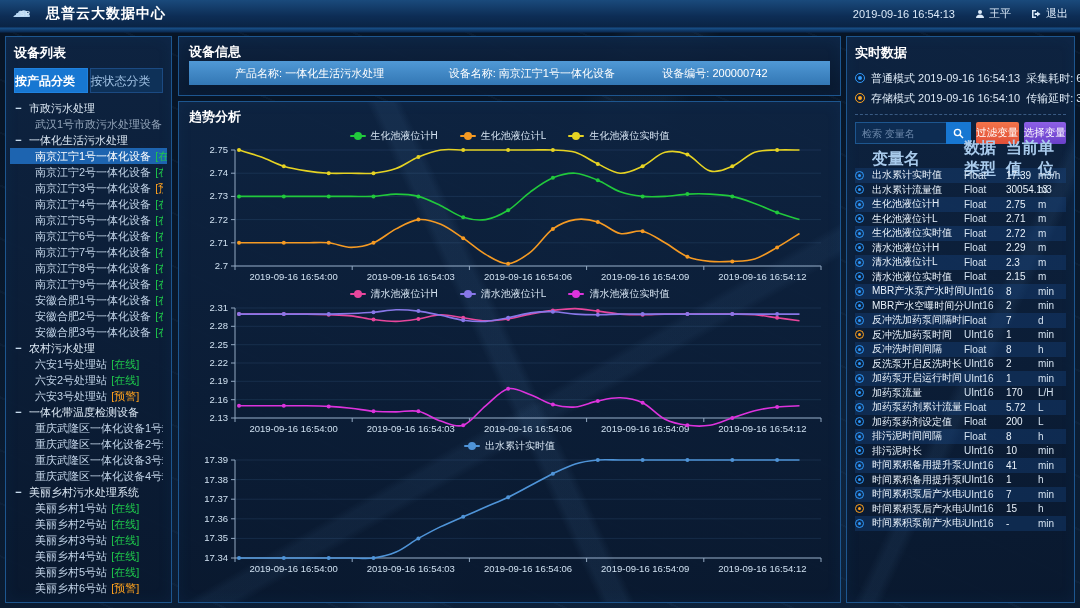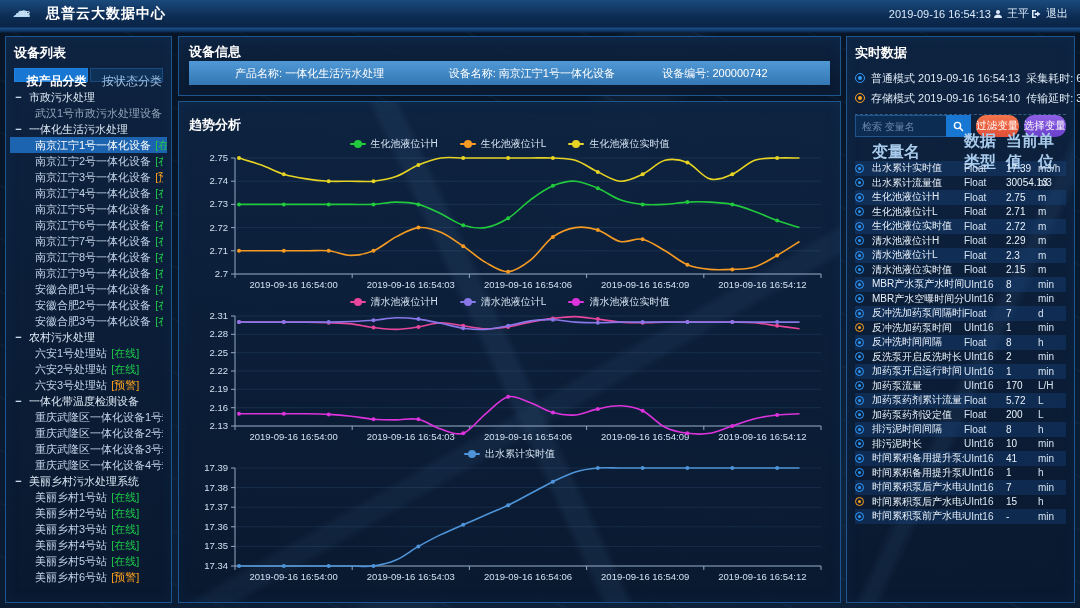--- a/index.html
+++ b/index.html
@@ -23,45 +23,45 @@
     display:flex;align-items:center;padding:0 12px;
     background:linear-gradient(180deg,#1a4a7c,#0d2d55 60%,#0a2445);
     border-bottom:1px solid #123a68;
   }
   .header-divider{position:absolute;top:28px;left:0;right:0;height:5px;
     background:linear-gradient(180deg,#175089,#0b2a52 80%,transparent)}
   .logo{position:relative;width:28px;height:22px;display:inline-block}
   .logo-cloud{position:absolute;left:0;top:-3px;font-size:19px;color:#b7d6f2;line-height:22px}
   .logo-sp{position:absolute;left:8px;top:7px;font-size:7px;font-weight:bold;color:#cfe4f6;letter-spacing:.5px}
   .app-title{font-size:14px;font-weight:bold;letter-spacing:1px;margin-left:6px;color:#fff}
-  .header-right{margin-left:auto;display:flex;align-items:center;gap:2px;font-size:11px;color:#dbe9f8}
+  .header-right{margin-left:auto;display:flex;align-items:center;gap:20px;font-size:11px;color:#dbe9f8}
   .h-user,.h-logout{display:inline-flex;align-items:center;gap:4px;cursor:pointer}
   
   .panel{
     position:absolute;border:1px solid #1d568f;
     background:linear-gradient(180deg,rgba(14,36,66,.93),rgba(9,24,46,.90));
     box-shadow:inset 0 0 14px rgba(24,84,150,.12);
   }
   .panel-title{font-size:13px;font-weight:bold;color:#fff;line-height:18px}
   .left-panel{left:5px;top:36px;width:167px;height:567px;padding:7px 8px;overflow:hidden}
   .mid-info{left:178px;top:36px;width:663px;height:60px;padding:6px 10px}
-  .mid-trend{left:178px;top:101px;width:663px;height:502px;padding:14px 10px;
+  .mid-trend{left:178px;top:101px;width:663px;height:502px;padding:6px 10px;
     background-image:
       linear-gradient(65deg, transparent 47%, rgba(92,142,192,.10) 48%, rgba(92,142,192,.10) 50%, transparent 51%),
       linear-gradient(150deg, transparent 57%, rgba(92,142,192,.08) 58%, rgba(92,142,192,.08) 60%, transparent 61%),
       linear-gradient(180deg,rgba(14,36,66,.93),rgba(9,24,46,.90));
   }
   .right-panel{left:846px;top:36px;width:229px;height:567px;padding:7px 8px;
     background-image:
       linear-gradient(115deg, transparent 55%, rgba(92,142,192,.09) 57%, rgba(92,142,192,.09) 59%, transparent 61%),
       linear-gradient(180deg,rgba(14,36,66,.93),rgba(9,24,46,.90));
   }
   
   .side-tabs{display:flex;margin-top:6px;gap:2px}
-  .side-tab{flex:1;height:14px;line-height:25px;text-align:right;font-size:12px;
+  .side-tab{flex:1;height:25px;line-height:25px;text-align:left;font-size:12px;
     color:#9fc0e2;background:#0e3158;border:1px solid #1b4a82;cursor:pointer}
   .side-tab.active{background:#1777d2;color:#fff;border-color:#1f82e0;font-weight:bold}
   .tree{margin-top:7px;font-size:11px;line-height:16px}
   .tree-group{display:flex;align-items:center;gap:6px;height:16px;color:#dce8f4;cursor:pointer;white-space:nowrap}
   .tree-group .minus{width:9px;text-align:center;color:#cfe2f4;font-weight:bold;font-size:11px;line-height:9px}
   .tree-item{height:16px;line-height:16px;padding-left:21px;color:#c2d4e8;white-space:nowrap;cursor:pointer;overflow:hidden}
   .tree-item .st{margin-left:4px}
   .tree-item.offline{color:#93a5ba}
   .tree-item.selected{background:#1d64b0;color:#fff;margin:0 -4px;padding-left:25px}
   
@@ -81,27 +81,27 @@
   .plot svg{display:block;overflow:visible}
   svg text{font-family:"Liberation Sans",sans-serif}
   
   .modes{margin-top:6px;font-size:11px;color:#dce8f4;border-bottom:1px dashed rgba(110,160,215,.45);padding-bottom:6px}
   .mode-row{display:flex;align-items:center;height:20px;gap:6px;white-space:nowrap}
   .mode-extra{margin-left:auto}
   .ring{width:10px;height:10px;border-radius:50%;border:1px solid;position:relative;flex:none;display:inline-block}
   .ring::after{content:"";position:absolute;left:2px;top:2px;width:4px;height:4px;border-radius:50%;background:currentColor}
   .ring.sm{width:9px;height:9px}
   .ring.sm::after{left:2px;top:2px;width:3px;height:3px}
-  .search-row{display:flex;margin-top:0;gap:5px}
+  .search-row{display:flex;margin-top:7px;gap:5px}
   .search-box{display:flex;width:116px}
   .search-input{flex:1;min-width:0;background:#0d2c52;border:1px solid #1d568f;border-right:none;
     color:#cfe0f0;font-size:10px;padding:0 6px;height:22px;outline:none;font-family:"Liberation Sans",sans-serif}
   .search-input::placeholder{color:#6d89ab}
   .search-btn{width:25px;height:22px;background:#1777d2;border:none;display:flex;align-items:center;justify-content:center;cursor:pointer}
-  .btn-filter,.btn-select{flex:1;height:22px;font-size:10.5px;color:#fff;border:none;border-radius:10px;cursor:pointer;
+  .btn-filter,.btn-select{flex:1;height:22px;font-size:10.5px;color:#fff;border:none;border-radius:2px;cursor:pointer;
     font-family:"Liberation Sans",sans-serif}
   .btn-filter{background:linear-gradient(180deg,#f3744a,#e14f38)}
   .btn-select{background:linear-gradient(180deg,#8d60e6,#6a40ca)}
   .tbl-head{display:flex;margin-top:6px;height:18px;align-items:center;font-size:16px;color:#a9cbec;font-weight:bold}
   .col-icon{width:17px;flex:none;display:flex;align-items:center}
   .col-name{flex:1;overflow:hidden;white-space:nowrap}
   .col-type{width:42px;flex:none}
   .col-val{width:32px;flex:none}
   .col-unit{width:28px;flex:none}
   .tbl-body .tbl-row{display:flex;align-items:center;height:14.5px;font-size:10px;color:#e9f2fb;white-space:nowrap}

